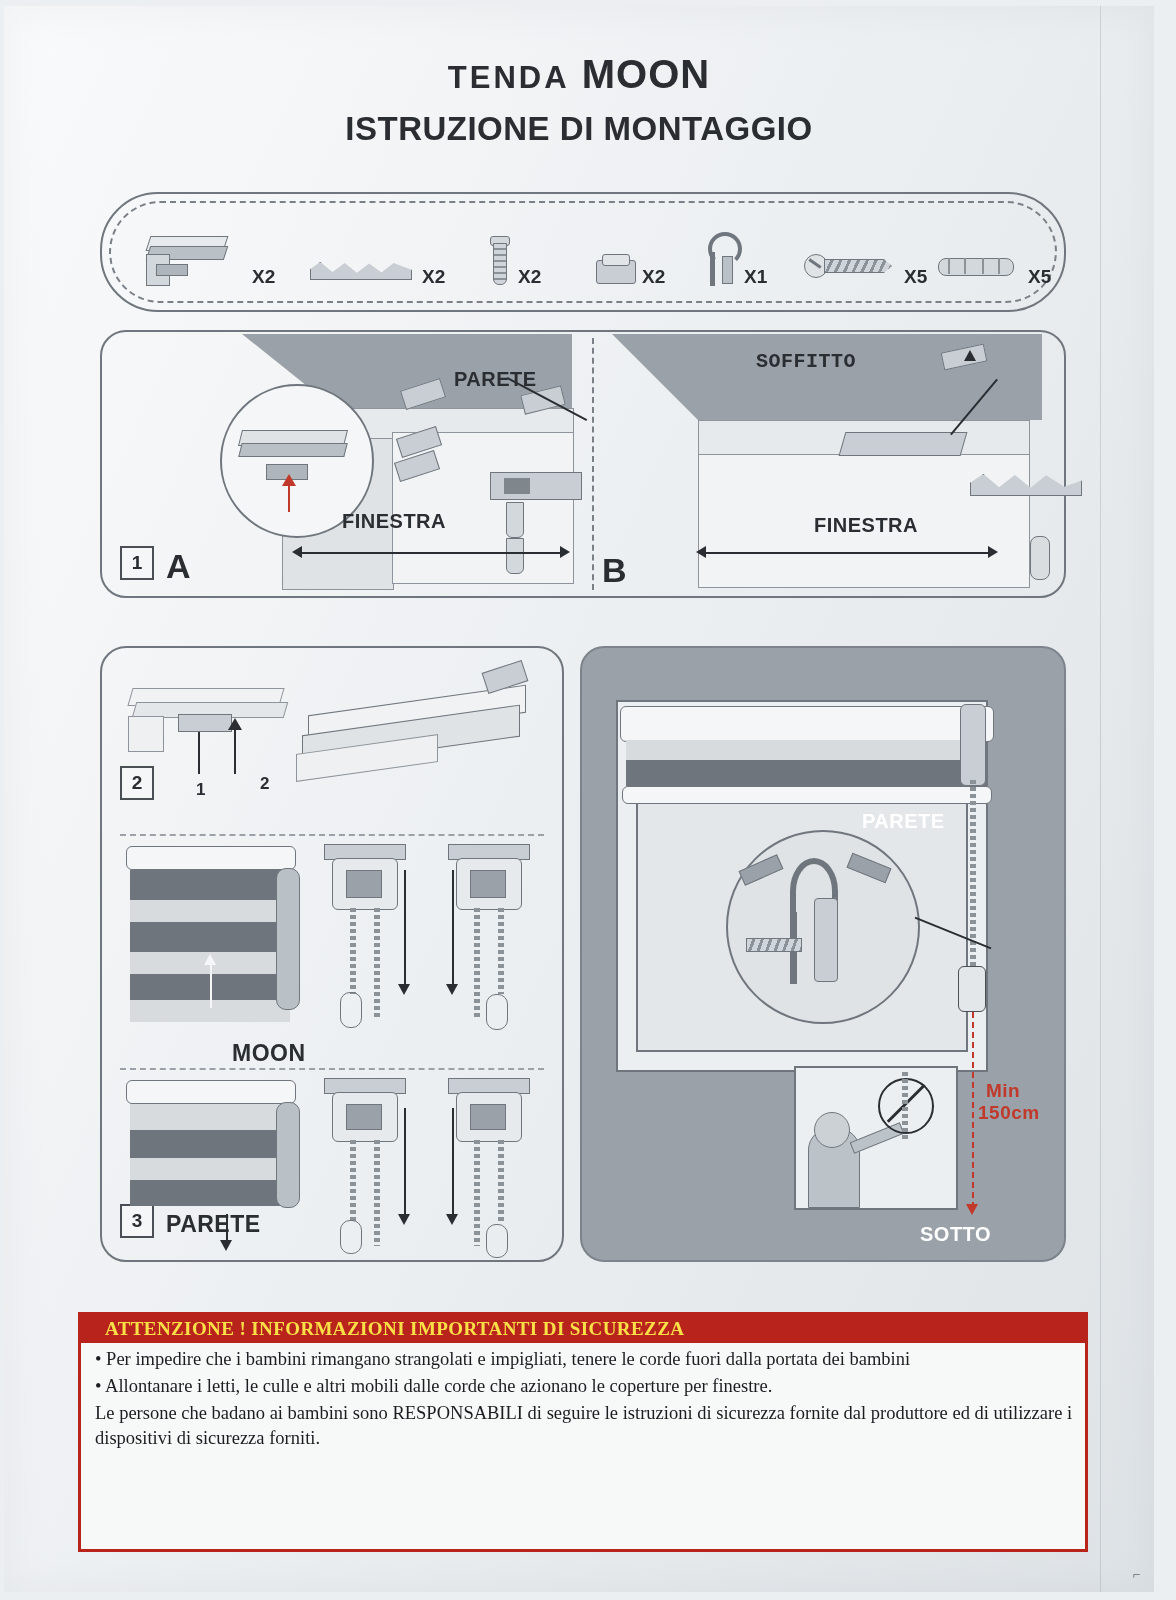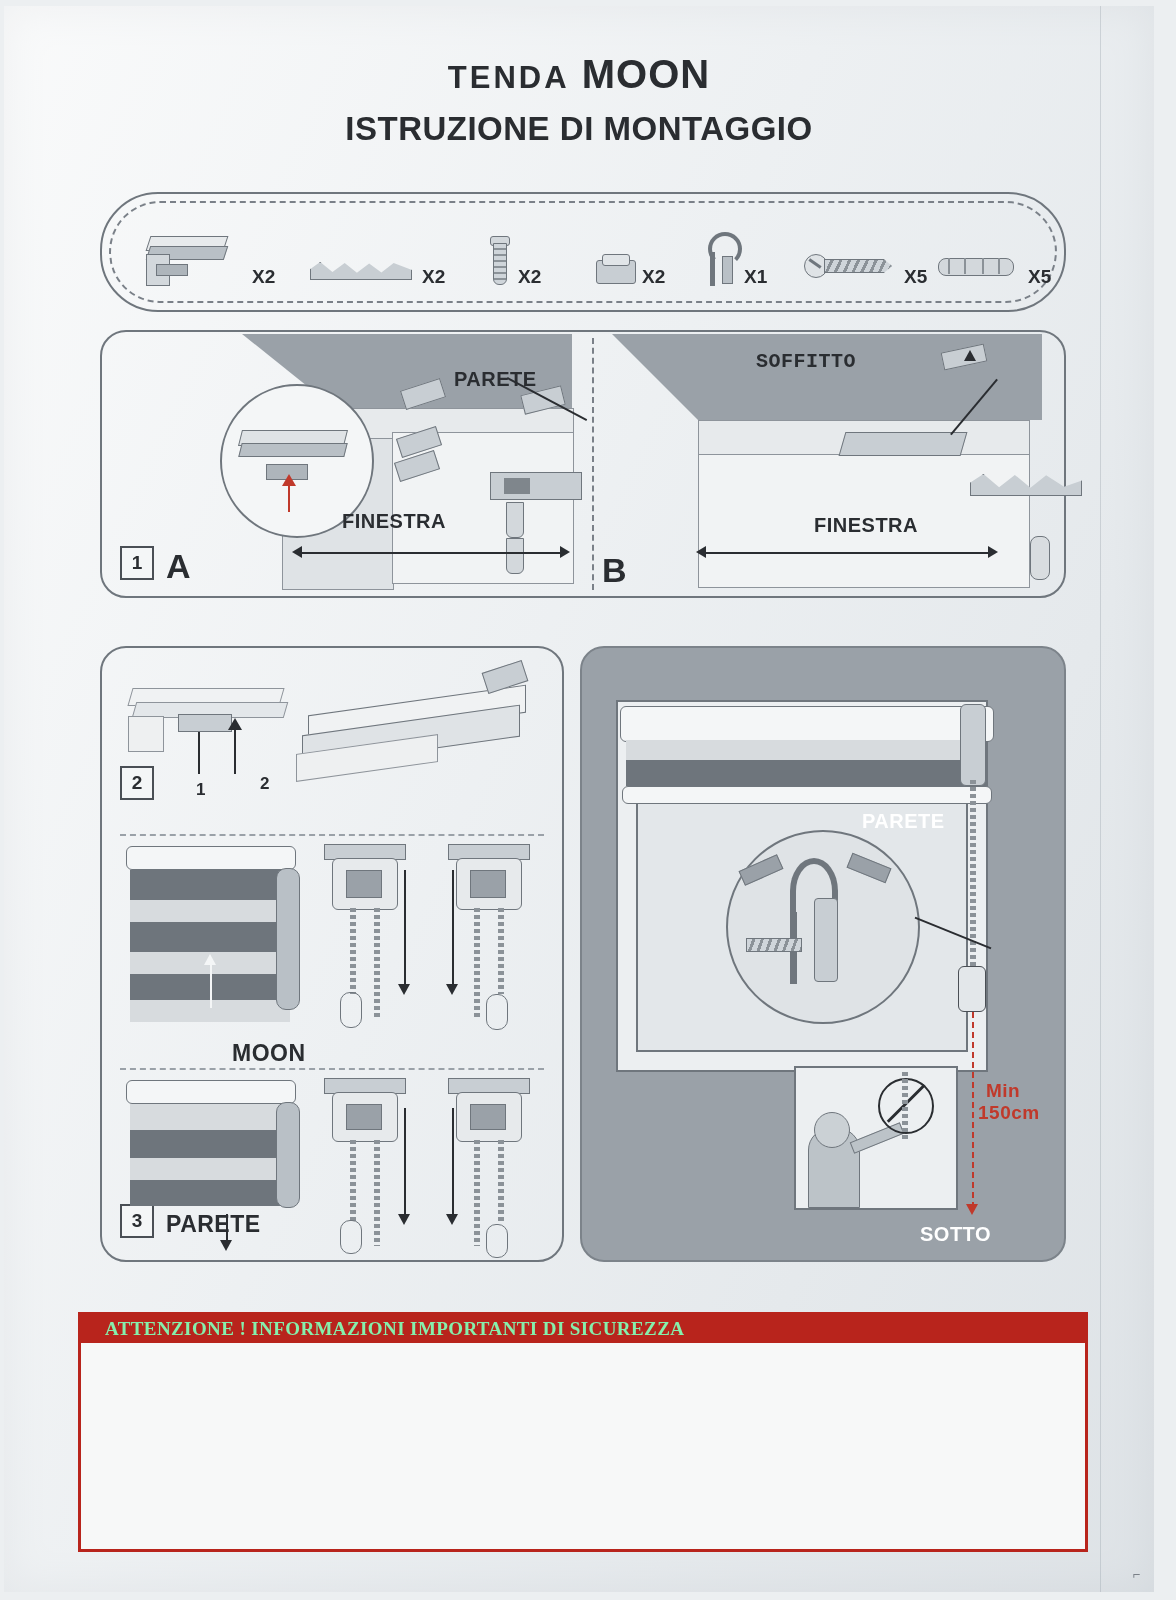--- a/index.html
+++ b/index.html
@@ -50,21 +50,21 @@
   .blindhead{position:absolute;background:#f4f6f7;border:1.5px solid #6f767d;border-radius:6px;}
   .fabricdark{position:absolute;background:#6e757c;}
   .fabriclight{position:absolute;background:#d7dbde;}
   .chain{position:absolute;width:6px;background:repeating-linear-gradient(to bottom,#8b9298 0 4px,transparent 4px 7px);}
   .reddash{position:absolute;border-left:2px dashed #c0392b;}
 
   
   .warn{position:absolute;left:74px;top:1306px;width:1004px;height:234px;border:3px solid #b8241c;background:#f7f8f8;}
   .warn-hd{position:absolute;left:0;top:0;width:100%;height:28px;background:#b8241c;}
   .warn-hd span{position:absolute;left:24px;top:3px;font-family:"Liberation Serif",serif;font-size:19px;
-                font-weight:bold;color:#86efac;letter-spacing:.4px;}
+                font-weight:bold;color:#fde047;letter-spacing:.4px;}
   .warn-body{position:absolute;left:14px;top:32px;right:12px;font-family:"Liberation Serif",serif;
              font-size:18.5px;line-height:25px;color:#1b1d20;}
   .warn-body p{margin:0 0 2px 0;}
   .warn-body .b::before{content:"\2022  ";}
 
   .corner{position:absolute;right:14px;bottom:10px;font-size:13px;color:#7a8088;}
 </style>
 </head>
 <body>
 
@@ -344,18 +344,21 @@
     <div class="lbl red" style="left:396px;top:454px;font-size:19px;">150cm</div>
 
     <div class="lbl white" style="left:338px;bottom:14px;">SOTTO</div>
   </div>
 
   <div class="warn">
     <div class="warn-hd">
       <span>ATTENZIONE   !   INFORMAZIONI IMPORTANTI DI SICUREZZA</span>
     </div>
     <div class="warn-body">
+      <p class="b">Per impedire che i bambini rimangano strangolati e impigliati, tenere le corde fuori dalla portata dei bambini</p>
+      <p class="b">Allontanare i letti, le culle e altri mobili dalle corde che azionano le coperture per finestre.</p>
+      <p>Le persone che badano ai bambini sono RESPONSABILI di seguire le istruzioni di sicurezza fornite dal produttore ed di utilizzare i dispositivi di sicurezza forniti.</p>
     </div>
   </div>
 
   <div class="corner">⌐</div>
  </div>
 </div>
 
 </body></html>

